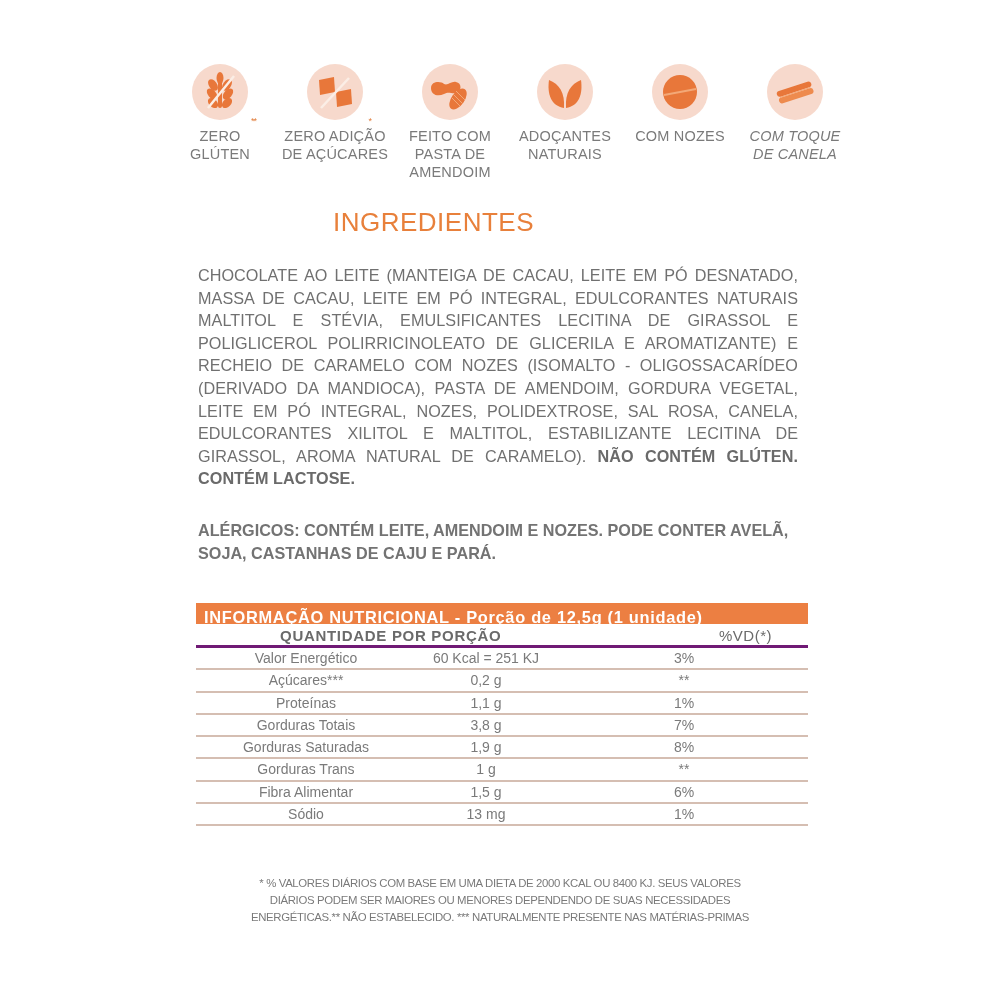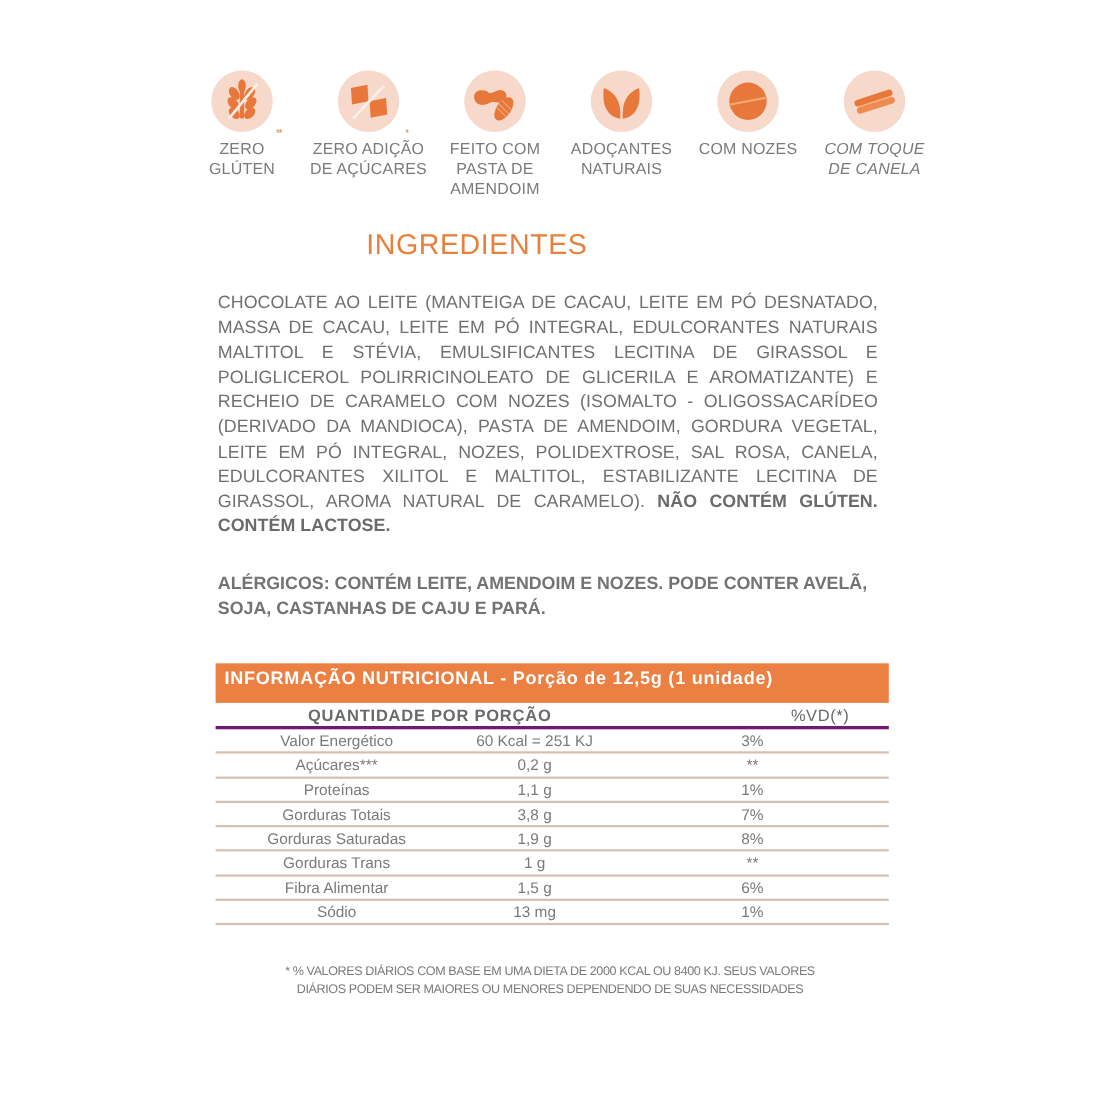--- a/index.html
+++ b/index.html
@@ -14,21 +14,21 @@
   .feature .mark { position: absolute; right: -8px; bottom: -6px; font-size: 9px; color: #e07b39; letter-spacing: -1px; }
 
   .section-title { position: absolute; top: 207px; left: 0; width: 867px; text-align: center; font-size: 26px; color: #e8803b; letter-spacing: 0.5px; }
 
   .ingredients { position: absolute; top: 264px; left: 198px; width: 600px; font-size: 16.2px; line-height: 22.6px; color: #707070; text-align: justify; text-align-last: left; letter-spacing: 0.05px; }
   .ingredients b { color: #6a6a6a; font-weight: bold; }
 
   .allergens { position: absolute; top: 519px; left: 198px; width: 600px; font-size: 16.2px; line-height: 22.6px; color: #737373; font-weight: bold; }
 
   .nutri { position: absolute; top: 603px; left: 196px; width: 612px; }
-  .nutri-header { background: #ec7f42; color: #fff; font-weight: bold; font-size: 16.4px; height: 36px; line-height: 28px; padding-left: 8px; letter-spacing: 0.7px; white-space: nowrap; }
+  .nutri-header { background: #ec7f42; color: #fff; font-weight: bold; font-size: 16.4px; height: 21px; line-height: 28px; padding-left: 8px; letter-spacing: 0.7px; white-space: nowrap; }
   .nutri-colhead { display: flex; height: 24px; line-height: 24px; border-bottom: 3px solid #701a75; font-size: 15px; color: #6a6a6a; gap: 24px; }
   .nutri-colhead .qh { width: 400px; text-align: center; font-weight: bold; letter-spacing: 0.7px; padding-left: 6px; }
   .nutri-colhead .vh { width: 212px; text-align: right; padding-right: 36px; letter-spacing: 0.5px; }
   .nrow { display: flex; height: 22.3px; line-height: 21px; border-bottom: 2px solid #d5beb2; font-size: 14px; color: #7a7a7a; }
   .nrow .name { width: 220px; text-align: center; }
   .nrow .qty { width: 180px; text-align: center; padding-right: 40px; }
   .nrow .vd { width: 212px; text-align: center; padding-right: 36px; }
 
   .footnote { position: absolute; top: 875px; left: 200px; width: 600px; text-align: center; font-size: 11.4px; line-height: 17px; color: #7a7a7a; letter-spacing: -0.35px; }
 </style>
@@ -170,13 +170,14 @@
   <div class="nrow">
       <div class="name">Sódio</div>
       <div class="qty">13 mg</div>
       <div class="vd">1%</div>
     </div>
 </div>
 
 <div class="footnote">
   <div>* % VALORES DIÁRIOS COM BASE EM UMA DIETA DE 2000 KCAL OU  8400 KJ. SEUS VALORES</div>
   <div>DIÁRIOS PODEM SER MAIORES OU MENORES  DEPENDENDO DE SUAS NECESSIDADES</div>
+  <div>ENERGÉTICAS.**  NÃO ESTABELECIDO. *** NATURALMENTE PRESENTE NAS  MATÉRIAS-PRIMAS</div>
 </div>
 
 </body></html>

